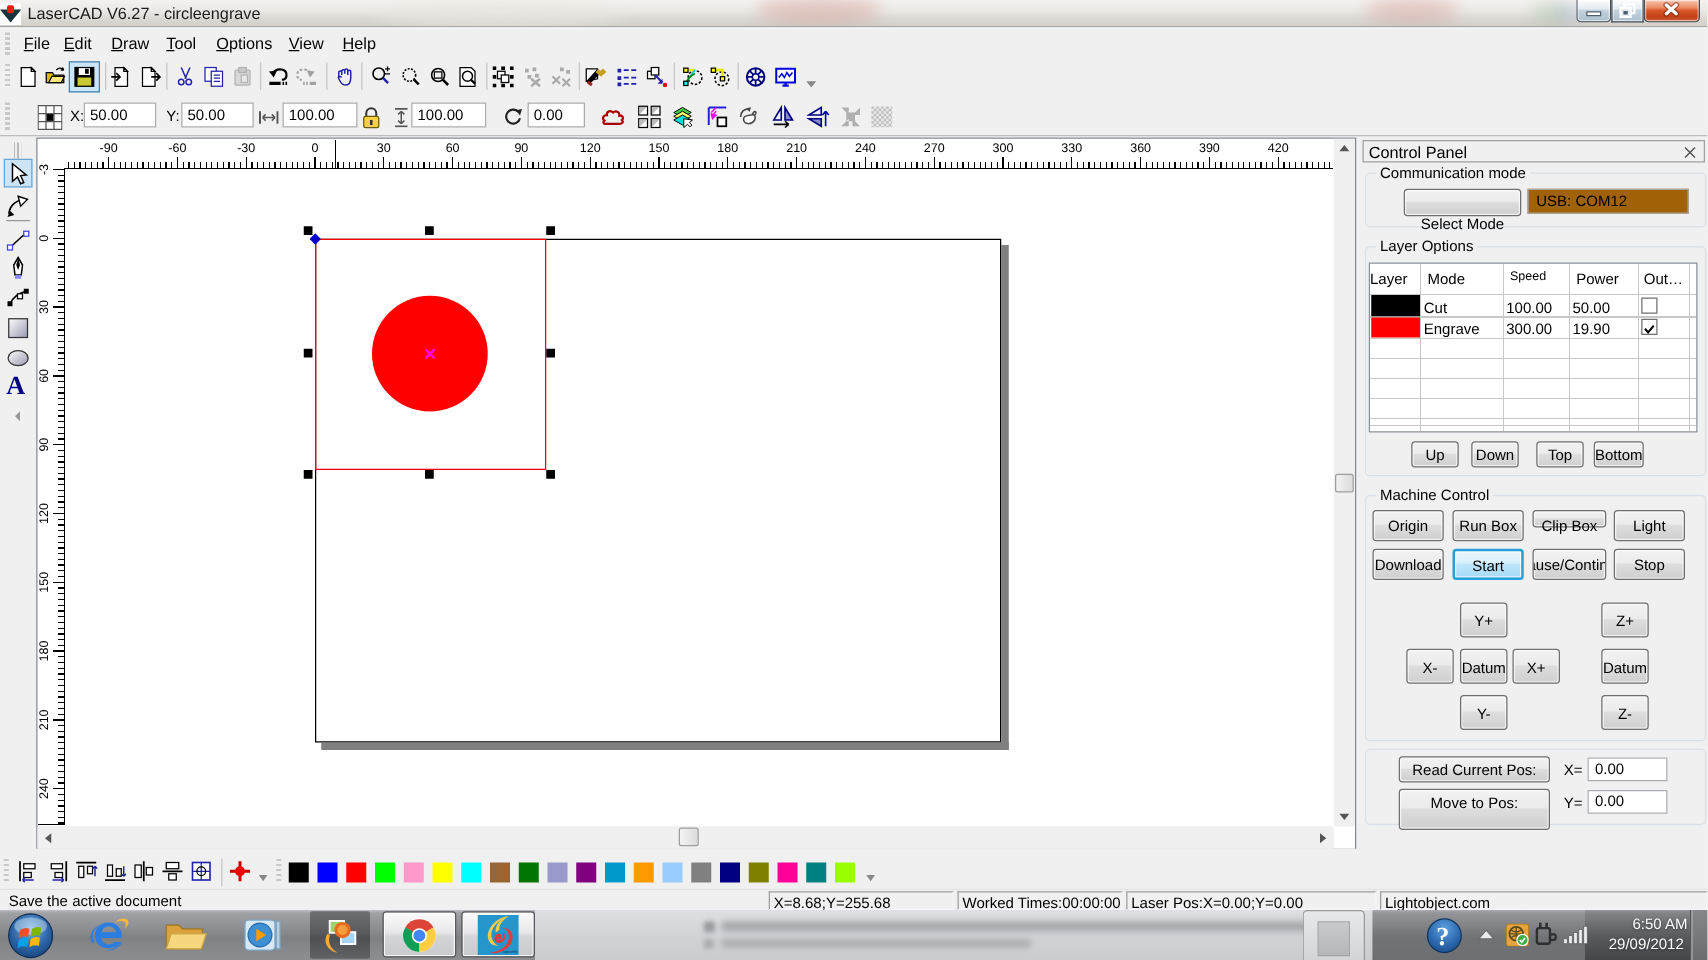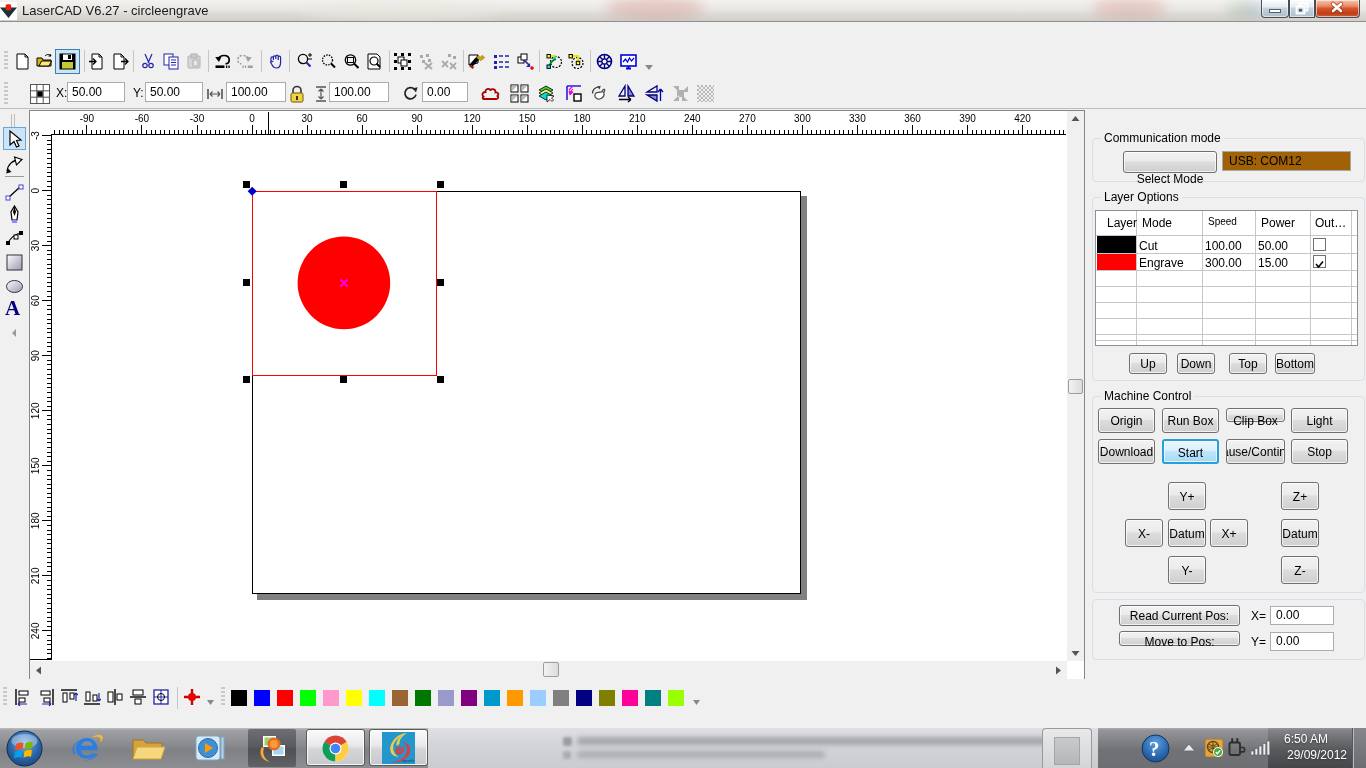--- a/index.html
+++ b/index.html
@@ -79,20 +79,30 @@
  <div class="winbtn" id="btnclose"><svg width="43" height="16" viewBox="0 0 43 16">
           <g stroke="#7a2408" stroke-width="4.6" stroke-linecap="round" opacity=".55">
             <path d="M17 4 L25 11 M25 4 L17 11"></path>
           </g>
           <g stroke="#fff" stroke-width="2.6" stroke-linecap="round">
             <path d="M17 4 L25 11 M25 4 L17 11"></path>
           </g>
         </svg></div>
 </div>
 
+<div class="abs" id="menubar">
+ <div class="grip" style="left:4px;top:3px;height:18px"></div>
+ <div class="menu" style="left:19px"><u>F</u>ile</div>
+ <div class="menu" style="left:51px"><u>E</u>dit</div>
+ <div class="menu" style="left:89px"><u>D</u>raw</div>
+ <div class="menu" style="left:133px"><u>T</u>ool</div>
+ <div class="menu" style="left:173px"><u>O</u>ptions</div>
+ <div class="menu" style="left:231px"><u>V</u>iew</div>
+ <div class="menu" style="left:274px"><u>H</u>elp</div>
+</div>
 
 <div class="abs" id="tb1">
  <div class="grip" style="left:4px;top:5px;height:20px"></div>
  <svg class="ticon" style="left:14px" viewBox="0 0 17 17">
         <path d="M3 1 h8 l3 3 v12 h-11 z" fill="#fff" stroke="#000"></path>
         <path d="M11 1 l3 3 h-3 z" fill="#fff" stroke="#000"></path>
       </svg>
  <svg class="ticon" style="left:36px" viewBox="0 0 17 17">
         <path d="M1 13 V5 h5 l1 2 h8 v6 z" fill="#ddb60b" stroke="#000"></path>
         <path d="M3 13 l2.5-5 h10 l-2.5 5 z" fill="#ffe97a" stroke="#000"></path>
@@ -823,20 +833,23 @@
  <svg class="abs" style="left:3px;top:3px;width:11px;height:13px" viewBox="0 0 11 13">
         <path d="M3 6.5 l5-4 v8 z" fill="#555"></path>
       </svg>
  <svg class="abs" style="left:1023px;top:3px;width:11px;height:13px" viewBox="0 0 11 13">
         <path d="M8 6.5 l-5-4 v8 z" fill="#555"></path>
       </svg>
  <div class="sthumb" style="left:513px;top:1px;width:16px;height:15px"></div>
 </div>
 
 <div class="abs" id="cpanel">
+ <div id="cphead">Control Panel<svg style="position:absolute;right:6px;top:4px" width="10" height="10" viewBox="0 0 10 10">
+          <path d="M1 1 L9 9 M9 1 L1 9" stroke="#555" stroke-width="1.2"></path>
+        </svg></div>
  <div class="gbox" style="left:6px;top:28px;width:273px;height:44px">
         <div class="glabel">Communication mode</div>
       </div>
  <div class="w7btn" style="left:37px;top:41px;width:94px;height:21px;padding-top:20px">Select Mode</div>
  <div class="abs" style="left:136px;top:41px;width:129px;height:20px;background:#a16207;border:1px solid #a8a8a8;font-size:12px;padding:2px 0 0 6px">USB: COM12</div>
  <div class="gbox" style="left:6px;top:87px;width:273px;height:184px">
         <div class="glabel">Layer Options</div>
       </div>
 
  <div class="abs" style="left:9px;top:100px;width:263px;height:136px;background:#fff;border:1px solid #8a9097">
@@ -852,32 +865,32 @@
     <line x1="0" y1="129.5" x2="261" y2="129.5"></line>
     <line x1="40.5" y1="0" x2="40.5" y2="134"></line>
     <line x1="106.5" y1="0" x2="106.5" y2="134"></line>
     <line x1="159.5" y1="0" x2="159.5" y2="134"></line>
     <line x1="214.5" y1="0" x2="214.5" y2="134"></line>
     <line x1="255.5" y1="0" x2="255.5" y2="134"></line>
    </g>
    <rect x="1" y="25" width="39" height="17" fill="#000"></rect>
    <rect x="1" y="43" width="39" height="16" fill="#f00"></rect>
   </svg>
-  <div class="abs" style="left:0;top:5px;width:41px;text-align:right;font-size:12px">Layer</div>
+  <div class="abs" style="left:0;top:5px;width:41px;text-align:left;font-size:12px">Layer</div>
   <div class="abs" style="left:46px;top:5px;font-size:12px">Mode</div>
   <div class="abs" style="left:112px;top:5px;font-size:10px">Speed</div>
   <div class="abs" style="left:165px;top:5px;font-size:12px">Power</div>
   <div class="abs" style="left:219px;top:5px;font-size:12px">Out…</div>
   <div class="abs" style="left:43px;top:28px;font-size:12px">Cut</div>
   <div class="abs" style="left:109px;top:28px;font-size:12px">100.00</div>
   <div class="abs" style="left:162px;top:28px;font-size:12px">50.00</div>
   <div class="abs" style="left:217px;top:27px;width:13px;height:13px;background:#fff;border:1px solid #707070"></div>
   <div class="abs" style="left:43px;top:45px;font-size:12px">Engrave</div>
   <div class="abs" style="left:109px;top:45px;font-size:12px">300.00</div>
-  <div class="abs" style="left:162px;top:45px;font-size:12px">15.00</div>
+  <div class="abs" style="left:162px;top:45px;font-size:12px">19.90</div>
   <div class="abs" style="left:217px;top:44px;width:13px;height:13px;background:#fff;border:1px solid #707070"><svg width="11" height="11" viewBox="0 0 11 11">
             <path d="M2 5 L4.5 8 L9 2.5" fill="none" stroke="#000" stroke-width="1.6"></path>
           </svg></div>
  </div>
  <div class="w7btn" style="left:43px;top:243px;width:38px;height:21px;padding-top:3px">Up</div>
  <div class="w7btn" style="left:91px;top:243px;width:38px;height:21px;padding-top:3px">Down</div>
  <div class="w7btn" style="left:143px;top:243px;width:38px;height:21px;padding-top:3px">Top</div>
  <div class="w7btn" style="left:189px;top:243px;width:40px;height:21px;padding-top:3px">Bottom</div>
  <div class="gbox" style="left:6px;top:286px;width:273px;height:197px">
         <div class="glabel">Machine Control</div>
@@ -895,21 +908,21 @@
  <div class="w7btn" style="left:82px;top:372px;width:38px;height:28px;padding-top:7px">Y+</div>
  <div class="w7btn" style="left:195px;top:372px;width:38px;height:28px;padding-top:7px">Z+</div>
  <div class="w7btn" style="left:39px;top:409px;width:38px;height:28px;padding-top:7px">X-</div>
  <div class="w7btn" style="left:82px;top:409px;width:38px;height:28px;padding-top:7px">Datum</div>
  <div class="w7btn" style="left:124px;top:409px;width:38px;height:28px;padding-top:7px">X+</div>
  <div class="w7btn" style="left:195px;top:409px;width:38px;height:28px;padding-top:7px">Datum</div>
  <div class="w7btn" style="left:82px;top:446px;width:38px;height:28px;padding-top:7px">Y-</div>
  <div class="w7btn" style="left:195px;top:446px;width:38px;height:28px;padding-top:7px">Z-</div>
  <div class="gbox" style="left:6px;top:489px;width:273px;height:61px"></div>
  <div class="w7btn" style="left:33px;top:495px;width:121px;height:21px;padding-top:3px">Read Current Pos:</div>
- <div class="w7btn" style="left:33px;top:521px;width:121px;height:15px;padding-top:3px">Move to Pos:</div>
+ <div class="w7btn" style="left:33px;top:521px;width:121px;height:33px;padding-top:3px">Move to Pos:</div>
  <div class="abs" style="left:165px;top:499px;font-size:12px">X=</div>
  <div class="cpinput" style="left:184px;top:496px;width:64px;height:19px">0.00</div>
  <div class="abs" style="left:165px;top:525px;font-size:12px">Y=</div>
  <div class="cpinput" style="left:184px;top:522px;width:64px;height:19px">0.00</div>
 </div>
 
 <div class="abs" id="btoolbar">
  <div class="grip" style="left:3px;top:8px;height:20px"></div>
  <svg class="abs" style="left:14px;top:9px;width:18px;height:18px" viewBox="0 0 18 18">
         <path d="M2 1 v16" stroke="#000" stroke-width="1.4"></path>
@@ -977,20 +990,27 @@
  <div class="swatch" style="left:576px;background:#000080"></div>
  <div class="swatch" style="left:599px;background:#808000"></div>
  <div class="swatch" style="left:622px;background:#ff0099"></div>
  <div class="swatch" style="left:645px;background:#008080"></div>
  <div class="swatch" style="left:668px;background:#99ff00"></div>
  <svg class="abs" style="left:692px;top:20px;width:9px;height:7px" viewBox="0 0 9 7">
         <path d="M1 1 h7 l-3.5 5 z" fill="#888"></path>
       </svg>
 </div>
 
+<div class="abs" id="statusbar">
+ <div class="abs" style="left:7px;top:2px;font-size:12px">Save the active document</div>
+ <div class="sseg" style="left:615px;width:148px">X=8.68;Y=255.68</div>
+ <div class="sseg" style="left:766px;width:132px">Worked Times:00:00:00</div>
+ <div class="sseg" style="left:901px;width:200px">Laser Pos:X=0.00;Y=0.00</div>
+ <div class="sseg" style="left:1104px;width:262px">Lightobject.com</div>
+</div>
 
 <div class="abs" id="taskbar">
  <div class="abs" style="left:428px;top:0;width:670px;height:40px;background:linear-gradient(180deg,#e2e4e7,#cfd1d5);opacity:.92"></div>
  <div class="abs" style="left:1098px;top:0;width:268px;height:40px;background:linear-gradient(180deg,rgba(120,122,126,.25),rgba(70,72,76,.45))"></div>
  <div class="abs" style="left:1268px;top:0;width:98px;height:40px;background:linear-gradient(180deg,rgba(100,102,106,.3),rgba(35,36,40,.55))"></div>
  <div class="abs" style="left:577px;top:9px;width:476px;height:8px;background:#85878c;border-radius:3px;filter:blur(2.5px);opacity:.6"></div>
       <div class="abs" style="left:563px;top:9px;width:9px;height:9px;background:#9a9ca0;border-radius:2px;filter:blur(1.5px)"></div>
       <div class="abs" style="left:563px;top:23px;width:8px;height:8px;background:#aaacb0;border-radius:2px;filter:blur(1.5px)"></div>
  <div class="abs" style="left:577px;top:23px;width:248px;height:7px;background:#8f9195;border-radius:3px;filter:blur(2.5px);opacity:.55"></div>
  <div class="abs" style="left:1042px;top:0;width:50px;height:40px;background:linear-gradient(180deg,#e8e9ea,#d3d4d6);border:1px solid #9a9a9a;border-bottom:none;border-radius:4px 4px 0 0">
@@ -1099,16 +1119,16 @@
  </svg>
  <svg class="abs" style="left:1251px;top:12px;width:20px;height:16px" viewBox="0 0 20 16">
   <g fill="#eceef0" stroke="#5a5c60" stroke-width=".6">
    <rect x="0" y="11" width="2.8" height="4"></rect>
    <rect x="4" y="8.5" width="2.8" height="6.5"></rect>
    <rect x="8" y="6" width="2.8" height="9"></rect>
    <rect x="12" y="3.5" width="2.8" height="11.5"></rect>
    <rect x="16" y="1" width="2.8" height="14"></rect>
   </g>
  </svg>
- <div class="abs" style="left:1284px;top:4px;width:66px;height:14px;font-size:12px;color:#fff;text-align:left;text-shadow:0 1px 2px #333">6:50 AM</div>
+ <div class="abs" style="left:1284px;top:4px;width:66px;height:14px;font-size:12px;color:#fff;text-align:right;text-shadow:0 1px 2px #333">6:50 AM</div>
  <div class="abs" style="left:1280px;top:20px;width:74px;height:14px;font-size:12px;color:#fff;text-align:center;text-shadow:0 1px 2px #333">29/09/2012</div>
  <div class="abs" style="left:1352px;top:0;width:14px;height:40px;background:linear-gradient(180deg,#85878b,#6a6c70);border-left:1px solid #55575b;box-shadow:inset 1px 0 0 #b8babe"></div>
 </div>
 </div>
 </body></html>

